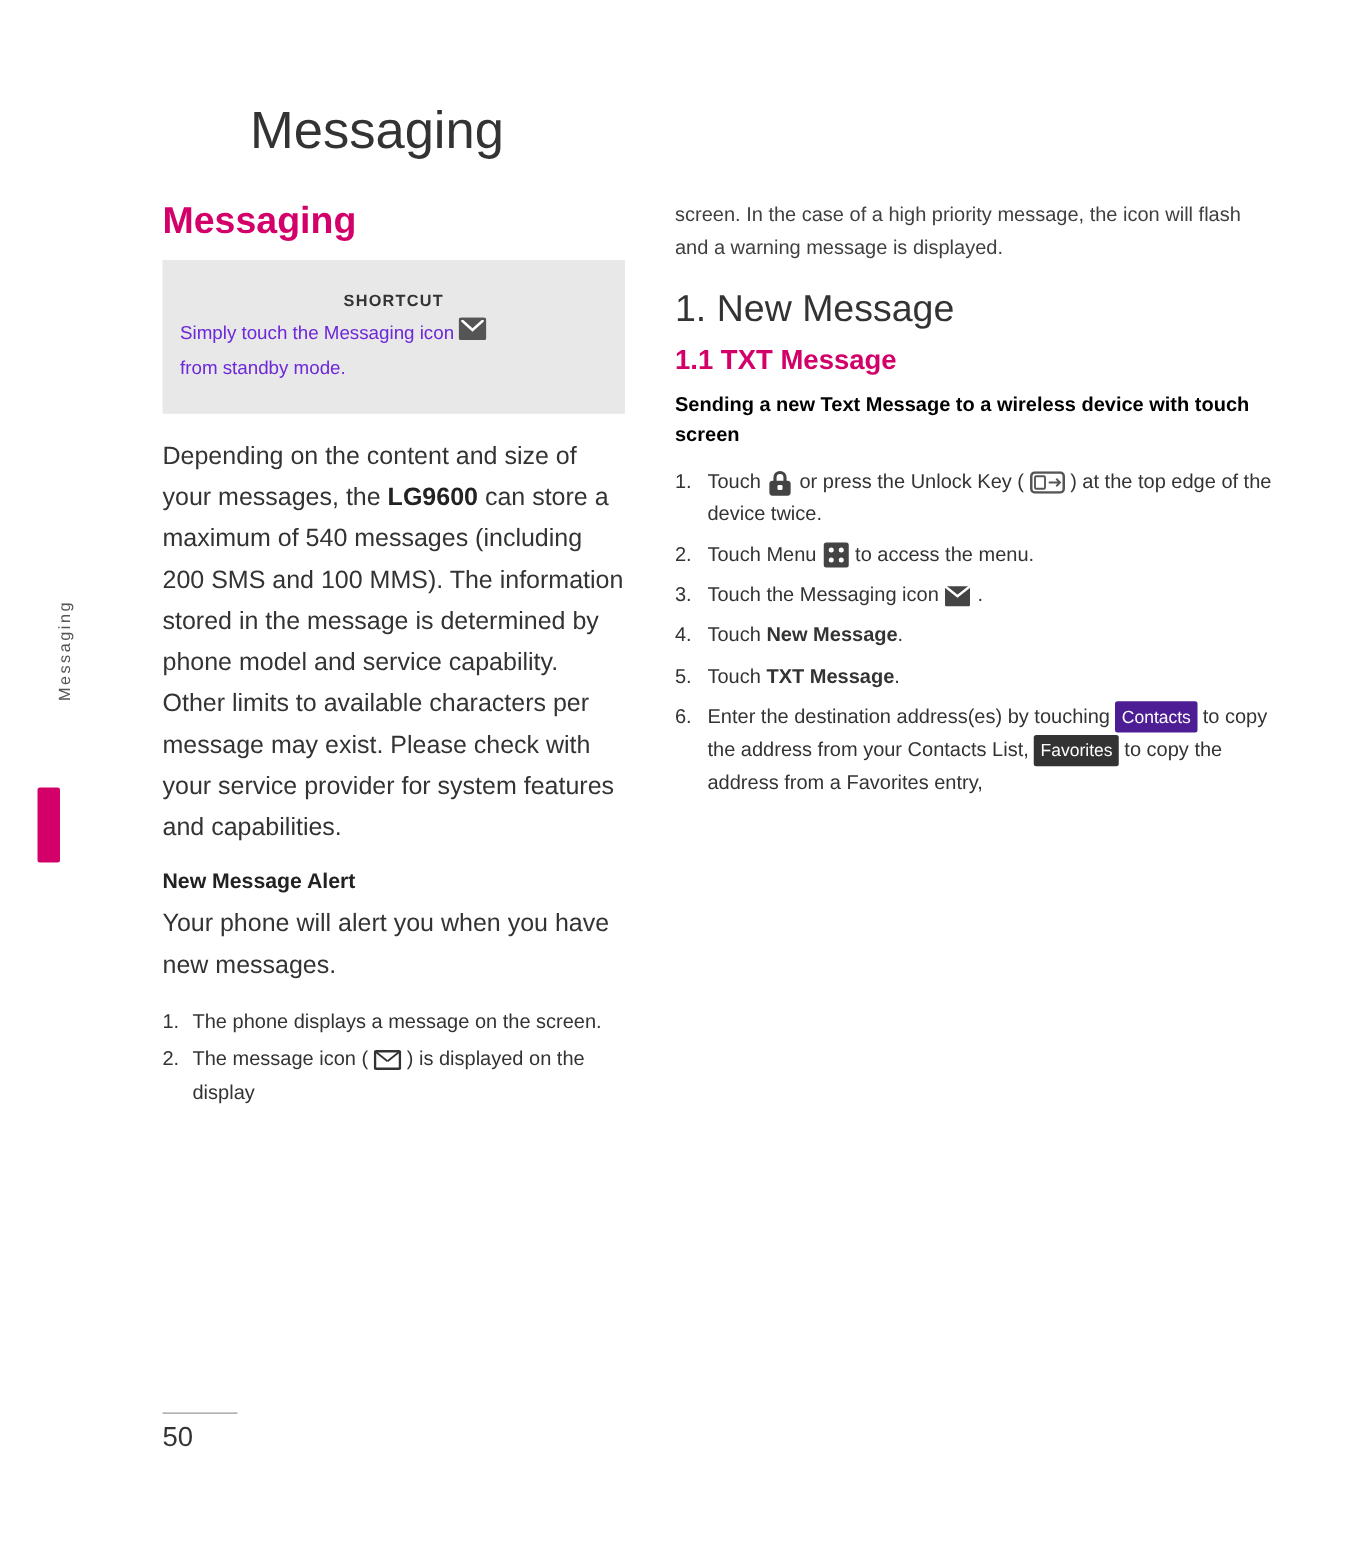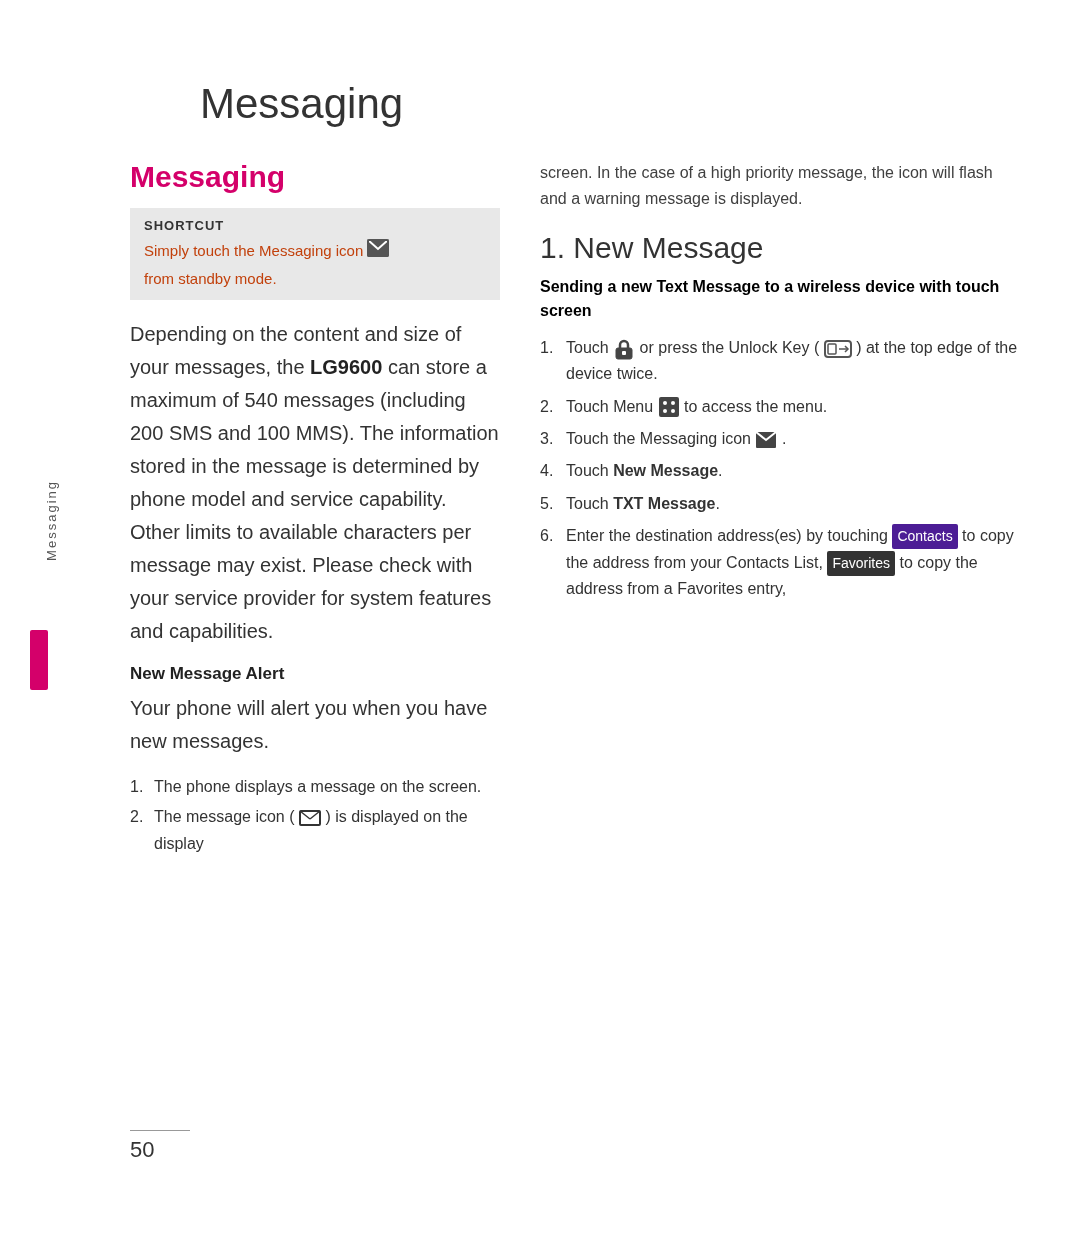--- a/index.html
+++ b/index.html
@@ -102,36 +102,37 @@
     .section-title-pink {
       font-size: 30px;
       font-weight: bold;
       color: #d4006a;
       margin-bottom: 14px;
     }
 
     
     .shortcut-box {
       background: #e8e8e8;
-      padding: 10px 14px;
+      padding: 25px 14px;
       margin-bottom: 18px;
+      text-align: center;
     }
 
     .shortcut-label {
       font-size: 13px;
       font-weight: bold;
       color: #333;
       letter-spacing: 1px;
       margin-bottom: 6px;
       text-transform: uppercase;
     }
 
     .shortcut-text {
       font-size: 15px;
-      color: #c2410c;
+      color: #6d28d9;
       line-height: 1.5;
       display: flex;
       align-items: center;
       gap: 4px;
       flex-wrap: wrap;
     }
 
     
     .body-text {
       font-size: 20px;
@@ -319,20 +320,21 @@
     </div>
 
     <div class="right-column">
 
       <p class="right-body-text">screen. In the case of a high priority message, the icon will flash and a warning message is displayed.</p>
 
       <div class="new-message-title">
         <span>1. New Message</span>
       </div>
 
+      <div class="txt-message-title">1.1 TXT Message</div>
 
       <p class="bold-subtext">Sending a new Text Message to a wireless device with touch screen</p>
 
       <ol class="steps-list">
 
         <li>
           <span class="step-num">1.</span>
           <span>Touch
             <span>
               <svg width="22" height="22" viewBox="0 0 22 22" style="vertical-align:middle; display:inline-block;">

